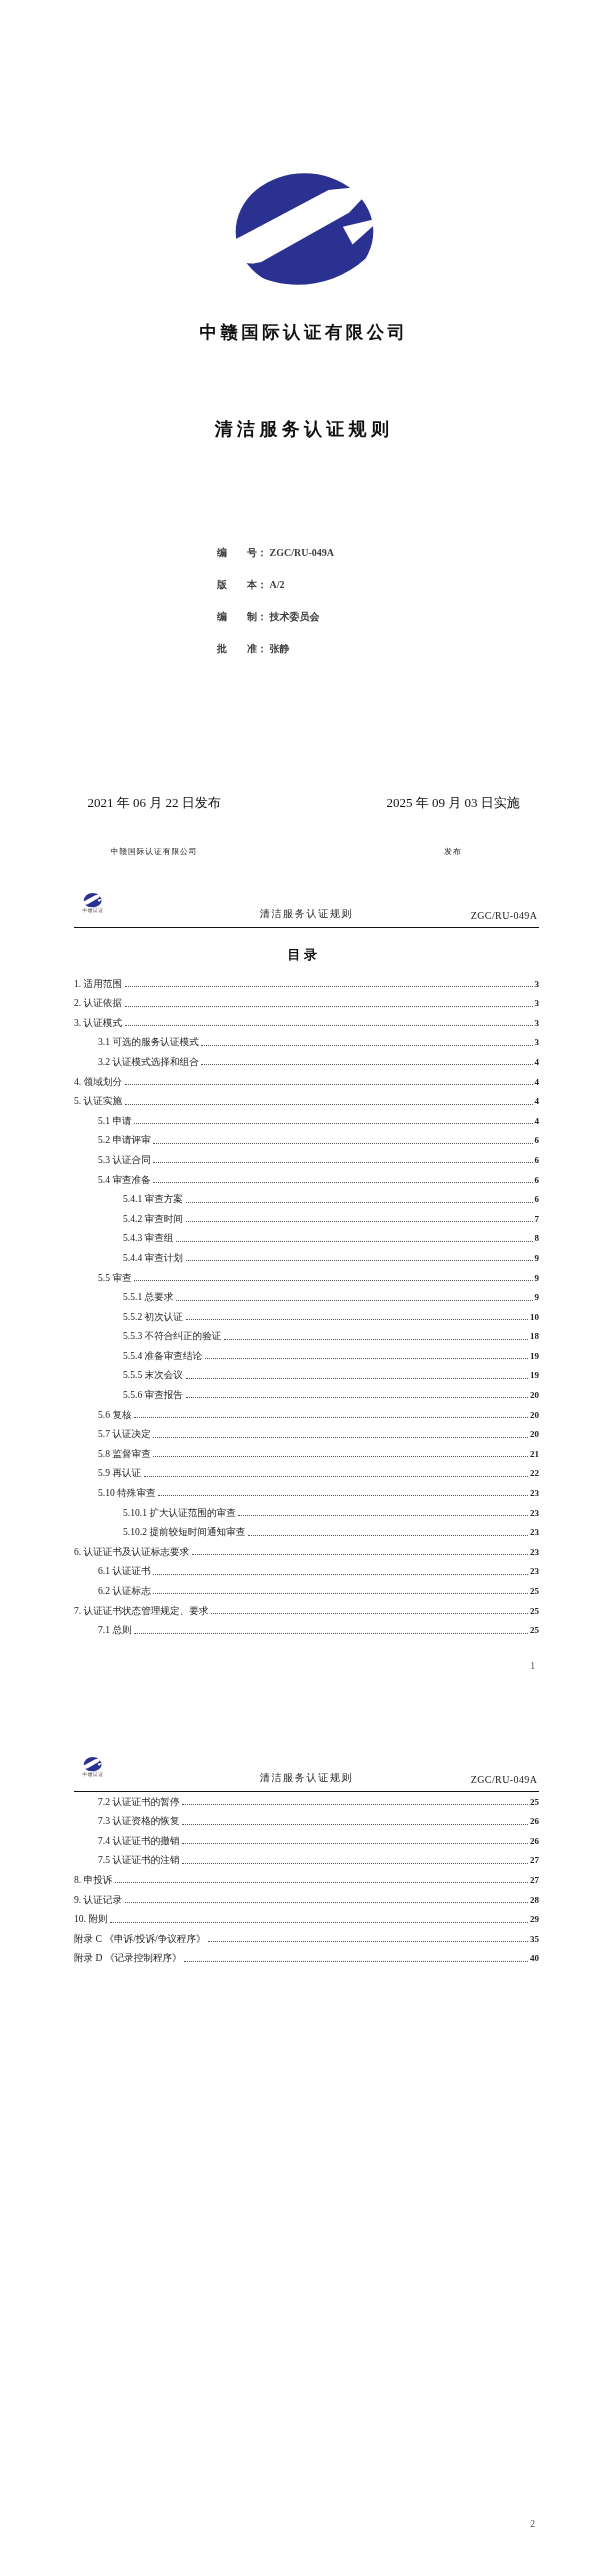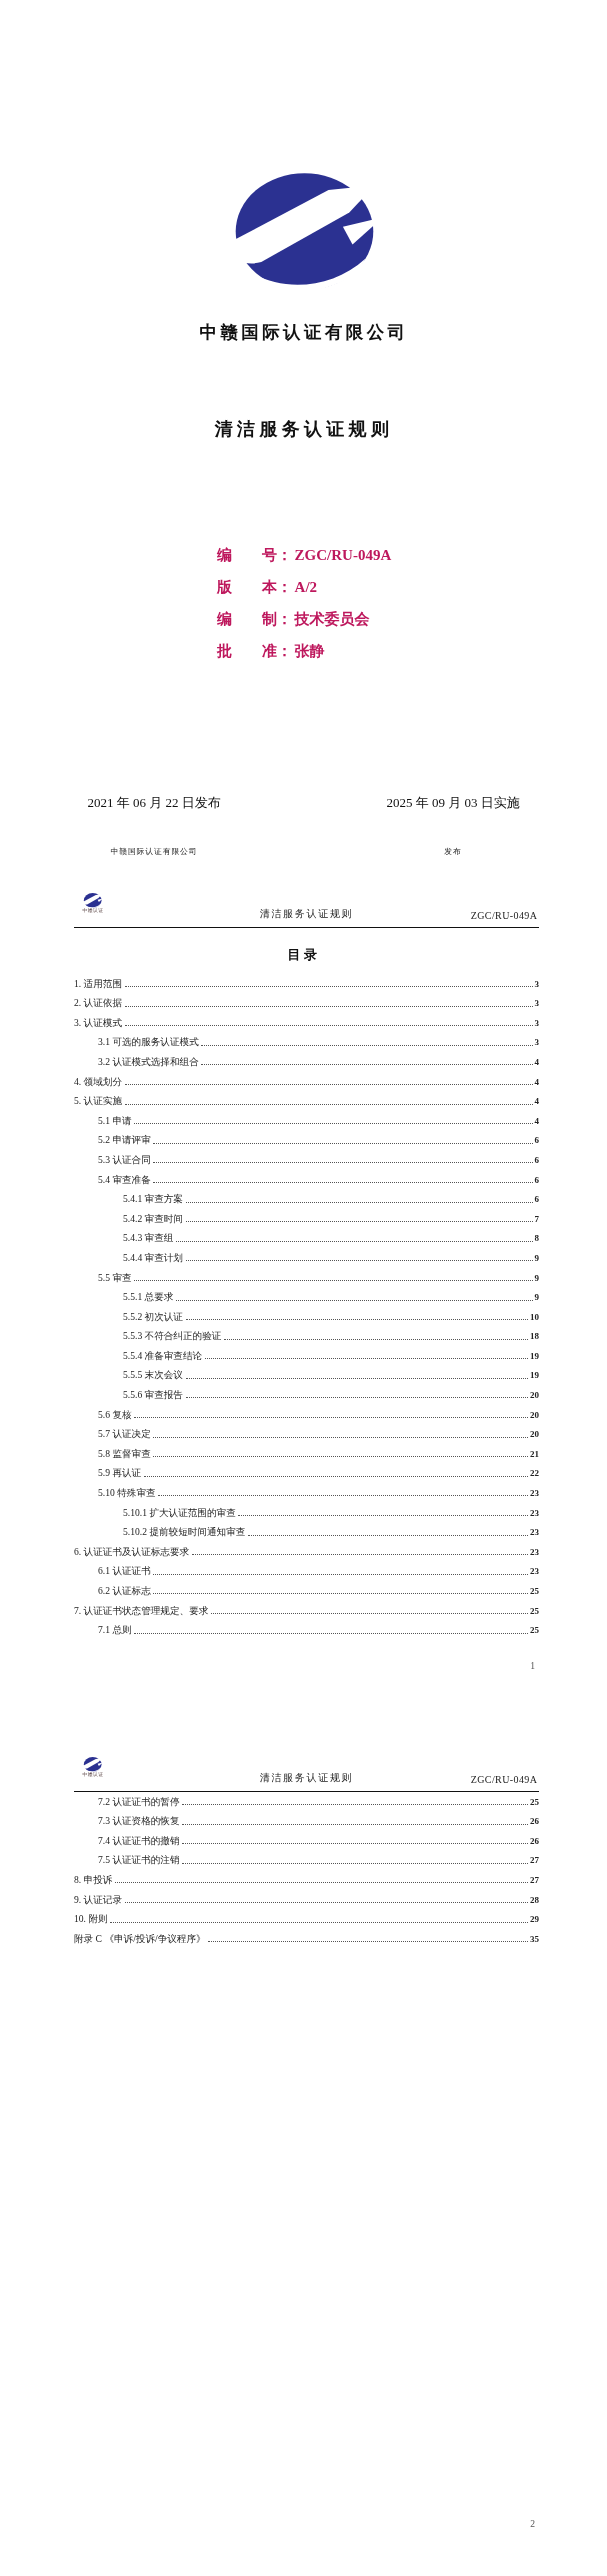--- a/index.html
+++ b/index.html
@@ -11,21 +11,21 @@
   #page3 { top:1741px; height:835px; }
 
   
   .cover-logo { position:absolute; top:126px; left:214px; width:181px; height:128px; }
   .cover-logo svg { width:100%; height:100%; display:block; }
   .company { position:absolute; top:280px; left:0; width:100%; text-align:center;
              font-size:17.4px; font-weight:bold; letter-spacing:3.5px; color:#111; }
   .doc-title { position:absolute; top:377px; left:0; width:100%; text-align:center;
                font-size:18px; font-weight:bold; letter-spacing:4.3px; color:#111; }
   .meta-block { position:absolute; top:506px; left:217px; }
-  .meta-row { height:32px; font-size:15px; font-weight:bold; color:#be185d; white-space:nowrap; }
+  .meta-row { height:32px; font-size:10px; font-weight:bold; color:#404040; white-space:nowrap; }
   .meta-value { margin-left:2.6px; }
   .date-left  { position:absolute; top:754px; left:57px;  width:194px; text-align:center; font-size:13px; color:#111; white-space:nowrap; }
   .date-right { position:absolute; top:754px; left:356px; width:194px; text-align:center; font-size:13px; color:#111; white-space:nowrap; }
   .foot-left  { position:absolute; top:806px; left:57px;  width:194px; text-align:center; font-size:7.8px; color:#222; letter-spacing:0.9px; }
   .foot-right { position:absolute; top:806px; left:356px; width:194px; text-align:center; font-size:7.8px; color:#222; letter-spacing:0.9px; }
 
   
   .page-header { position:absolute; top:12px; left:74px; right:69px; height:38px;
                  border-bottom:1.7px solid #111; }
   .hdr-logo { position:absolute; left:3.5px; top:2.6px; width:31px; text-align:center; }
@@ -381,20 +381,25 @@
         </div>
 
 
 
         <div class="toc-row lv0">
           <span class="toc-text">附录 C 《申诉/投诉/争议程序》</span>
           <span class="toc-dots"></span>
           <span class="toc-page">35</span>
         </div>
 
+        <div class="toc-row lv0">
+          <span class="toc-text">附录 D 《记录控制程序》</span>
+          <span class="toc-dots"></span>
+          <span class="toc-page">40</span>
+        </div>
 
       </div>
 
     <div class="pagenum">2</div>
   </div>
 
 </div>
 
 
 </body></html>

